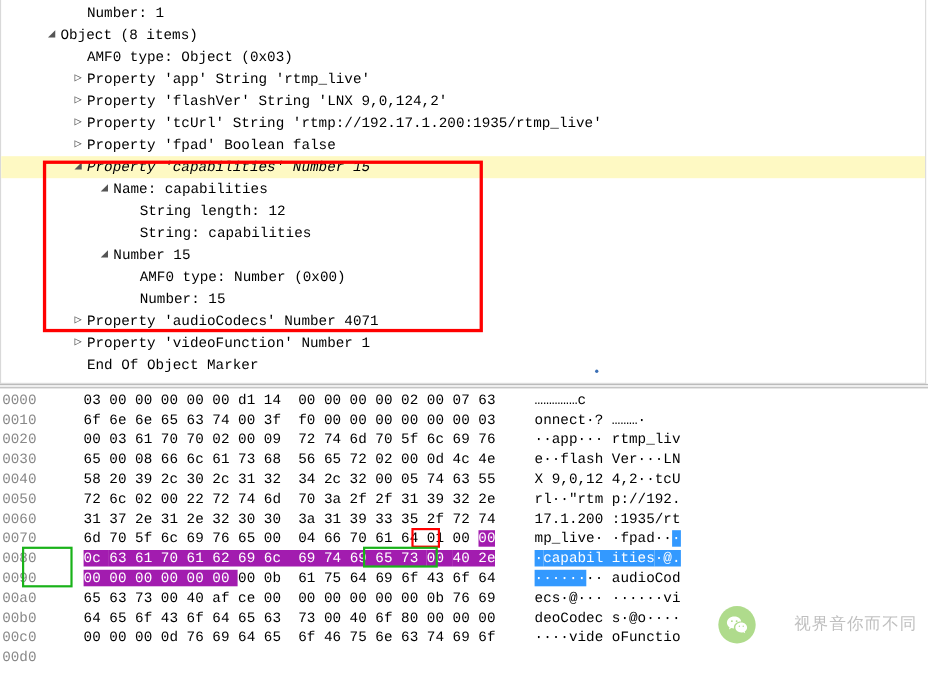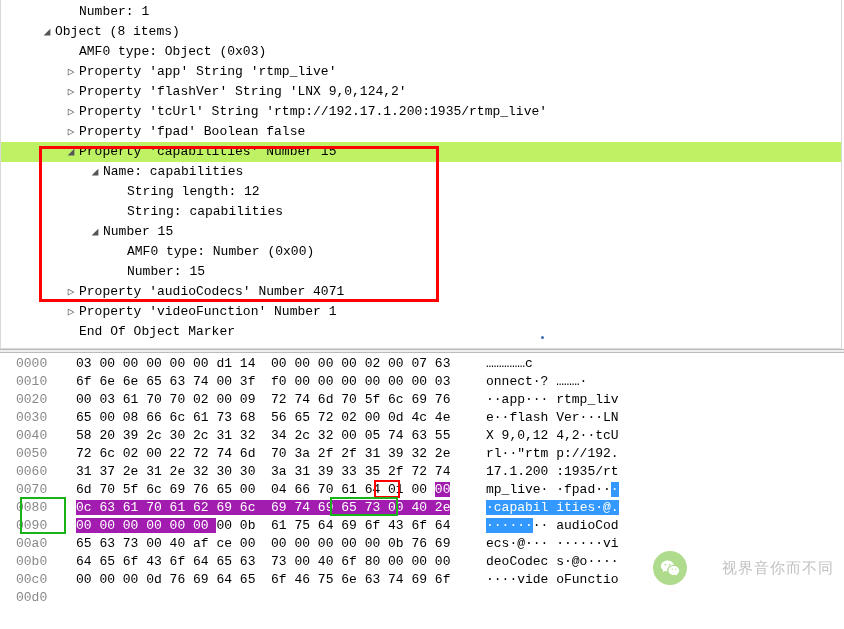--- a/index.html
+++ b/index.html
@@ -1,26 +1,26 @@
 <!DOCTYPE html>
 <html><head>
 <meta charset="utf-8">
 <style>
   * { margin:0; padding:0; box-sizing:border-box; }
   body { font-family: "Consolas","Courier New",monospace; font-size:13px; background:#fff; color:#000; width:844px; }
   .tree { padding:2px 0 6px 0; border:1px solid #d9d9d9; border-top:none; width:842px; overflow:hidden;}
   .row { white-space:pre; line-height:20px; height:20px; padding-left:4px; position:relative;}
   .row .tw { display:inline-block; width:12px; text-align:center; color:#555; font-size:11px; vertical-align:middle; margin-right:2px;}
   .row .ind { display:inline-block; }
-  .hl { background:#bef264; }
+  .hl { background:#fef9c3;font-style:italic; }
   .redbox { position:absolute; border:3px solid #ff0000; pointer-events:none; z-index:5;}
   .divider { height:4px; background:#eee; border-top:1px solid #bbb; border-bottom:1px solid #bbb;}
   .hex { padding:2px 0 4px 0; font-family:"Consolas","Courier New",monospace; font-size:13px; line-height:18px; position:relative;}
   .hexrow { display:flex; height:18px; }
-  .off { width:44px; color:#888; text-align:left; padding-left:16px;}
+  .off { width:44px; color:#888; text-align:left; padding-left:2px;}
   .bytes { width:392px; letter-spacing:0; white-space:pre;margin-left:32px;}
   .asc { padding-left:18px; white-space:pre;}
   .hlbyte { background:#a21caf; color:#fff;}
   .hlasc  { background:#3399ff; color:#fff;}
   .gbox { position:absolute; border:2px solid #19b219; pointer-events:none; z-index:6;}
   .rbox2{ position:absolute; border:2px solid #ff0000; pointer-events:none; z-index:6;}
   .watermark { position:absolute; right:10px; bottom:26px; opacity:.55; display:flex; align-items:center; gap:8px;}
   .watermark .circ{ width:34px; height:34px; border-radius:50%; background:#6fbf2f; display:flex; align-items:center; justify-content:center;}
   .watermark .circ svg{fill:#fff;}
   .watermark .txt{ color:#8c8c8c; font-family:"Microsoft YaHei","PingFang SC",sans-serif; font-size:15px; letter-spacing:1px;margin-left:27px;}

